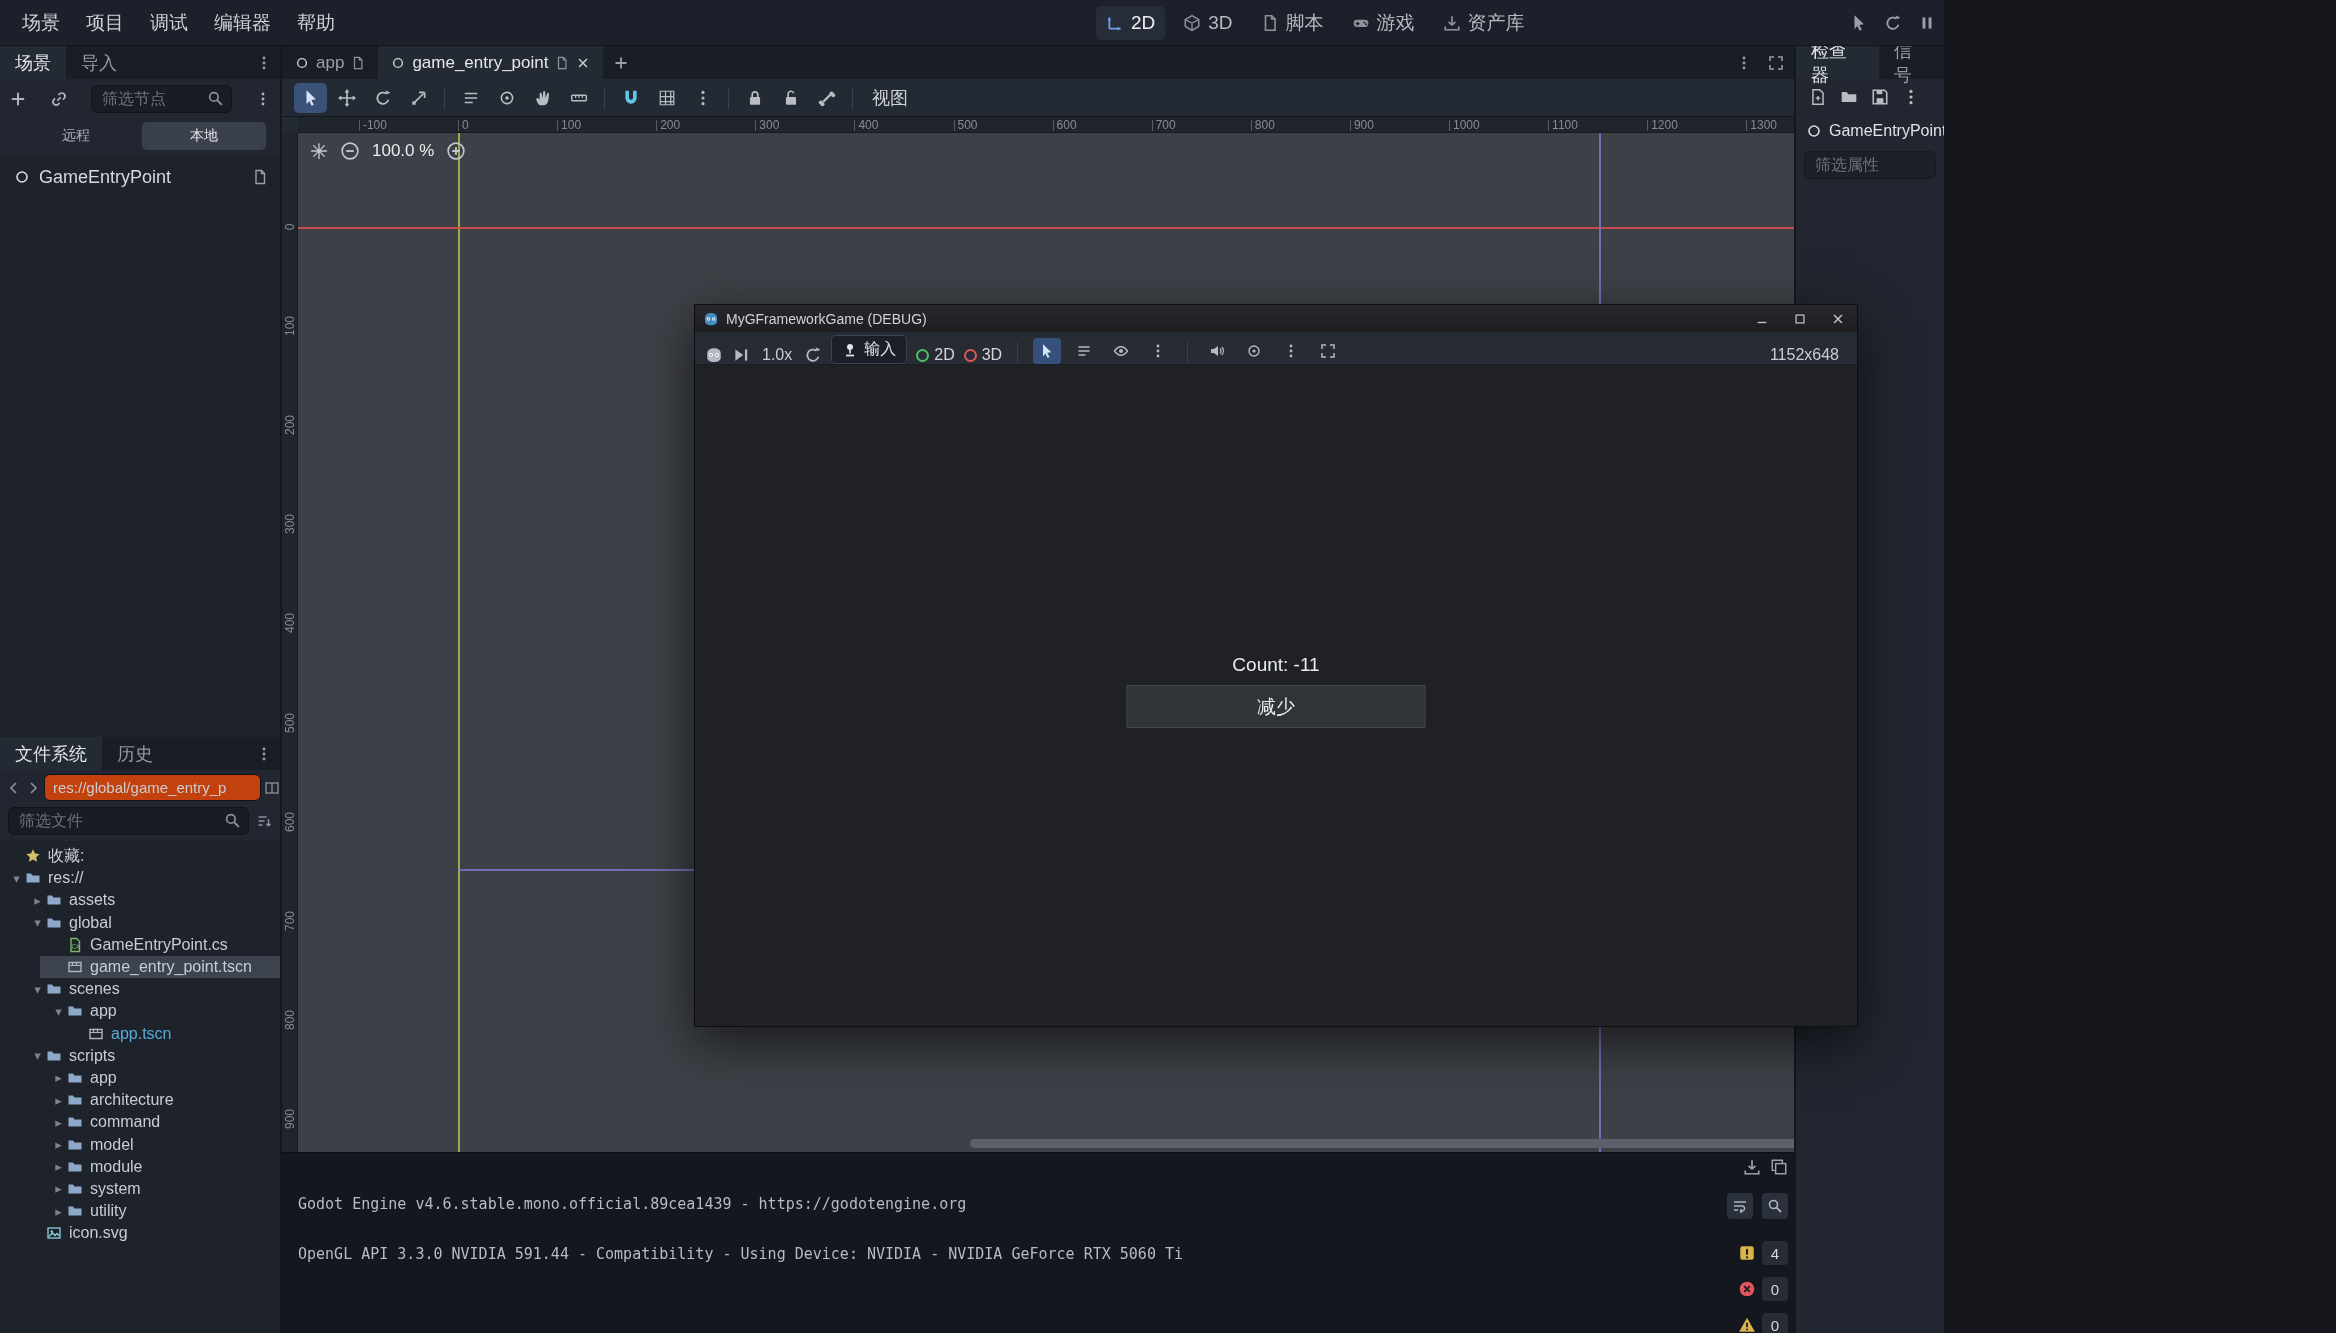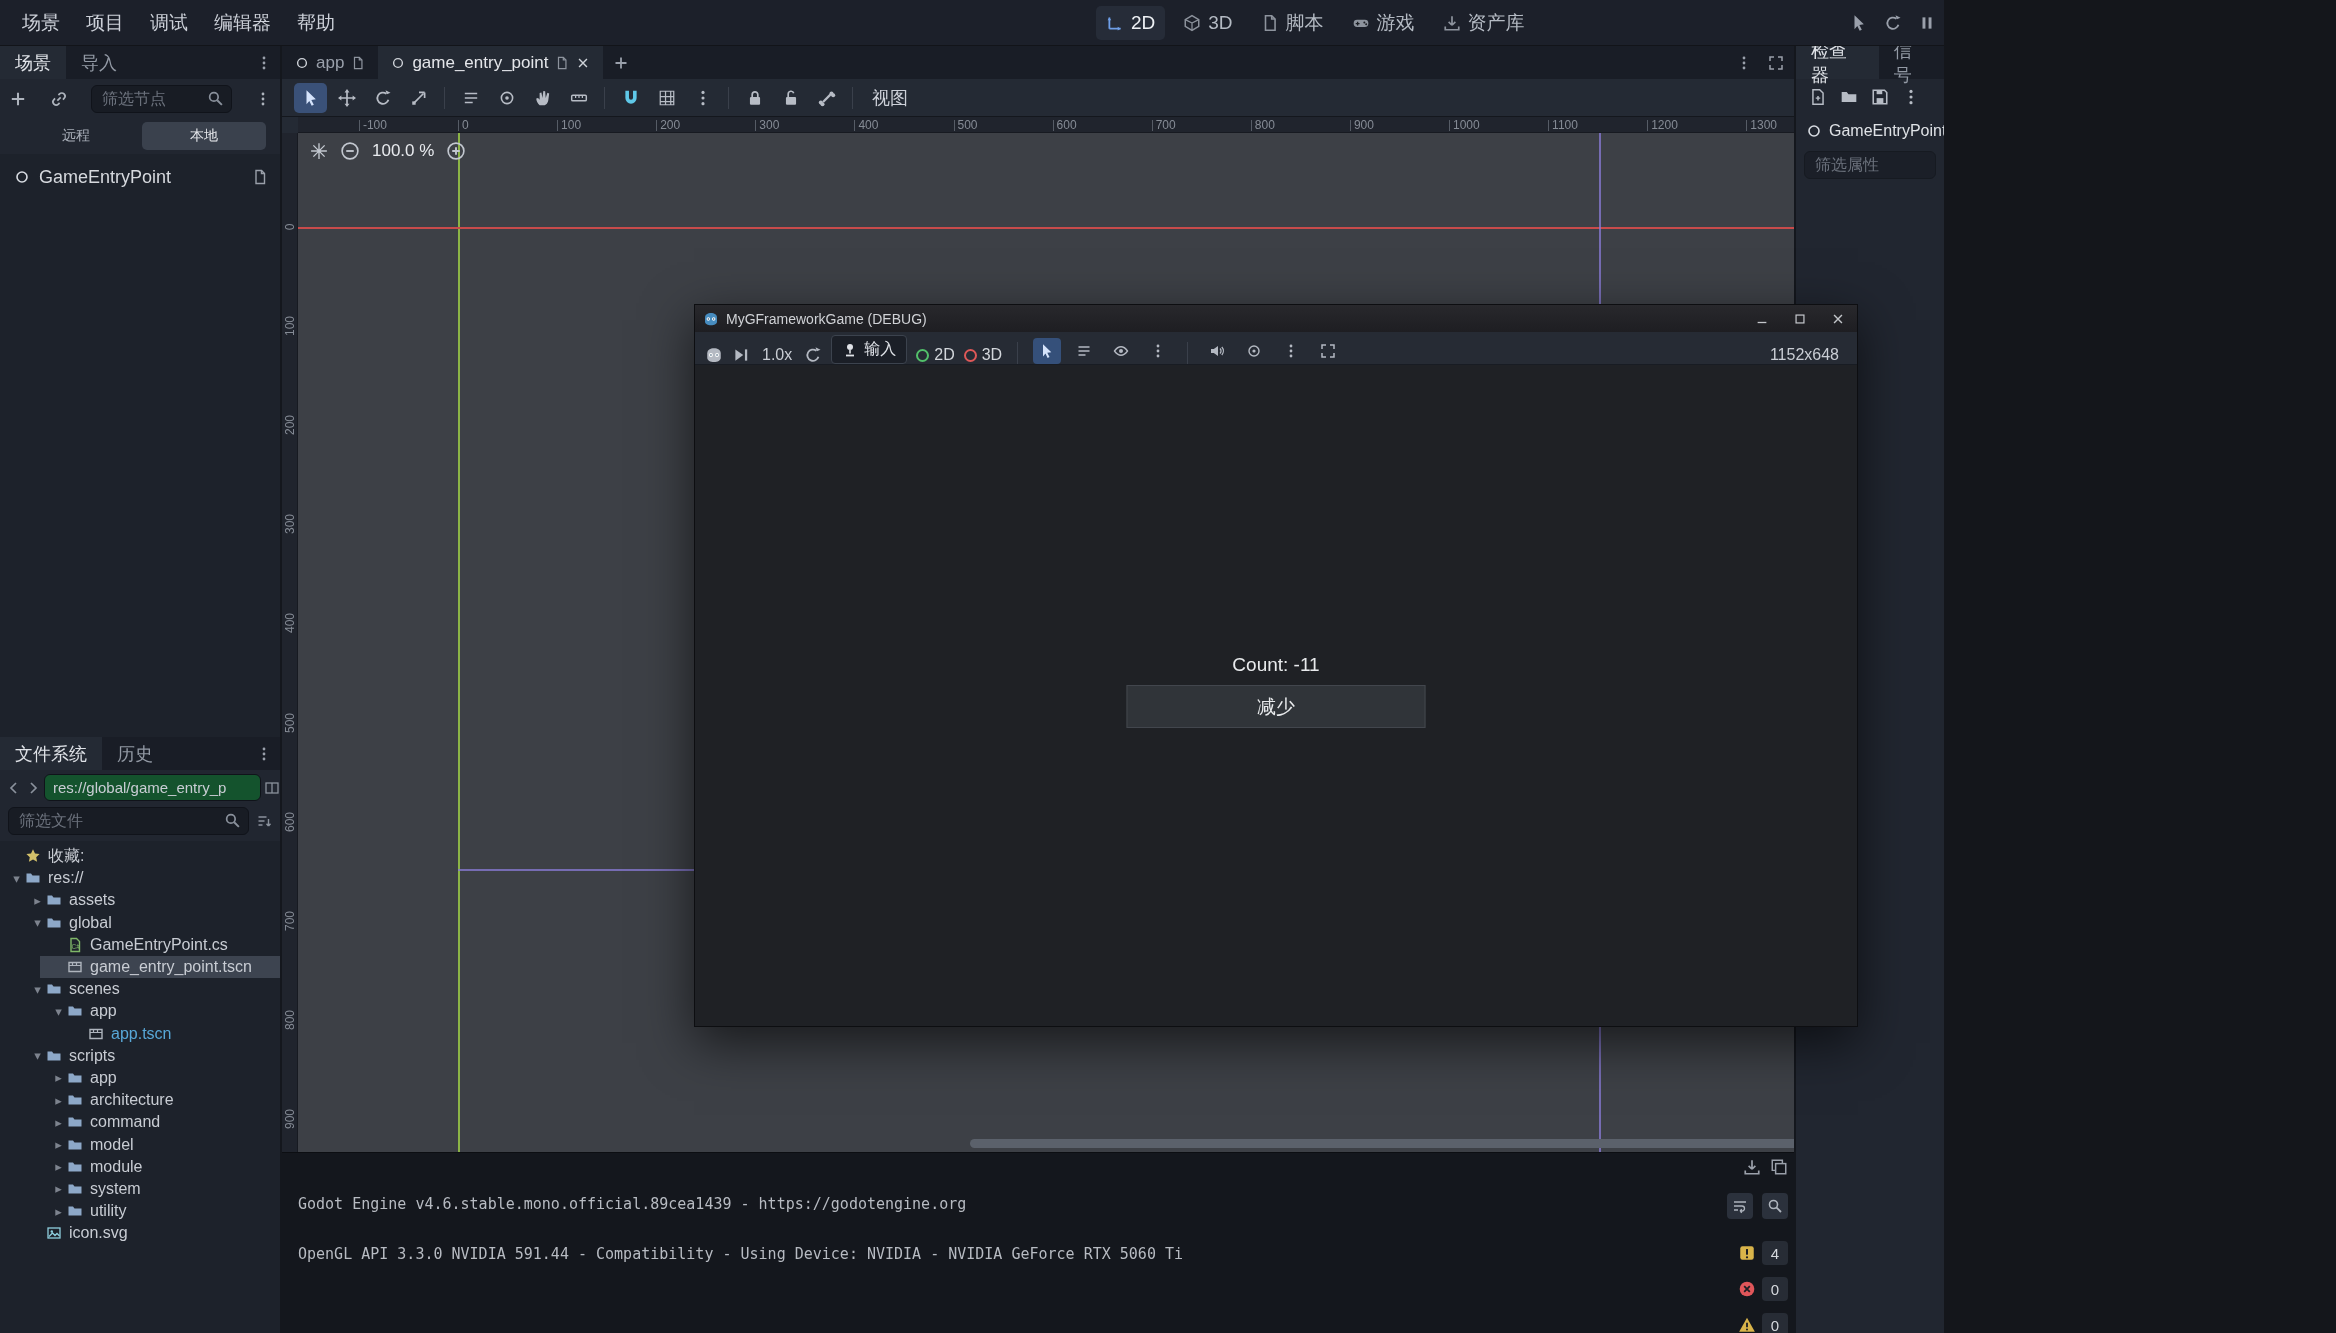--- a/index.html
+++ b/index.html
@@ -38,21 +38,21 @@
 .seg-btn{flex:1;display:flex;align-items:center;justify-content:center;font-size:14px;color:#a7adb7;border-radius:5px;}
 .seg-btn.active{background:#3a414d;color:#e6e8ec;}
 .scene-tree{position:absolute;left:0;right:0;top:108px;height:583px;background:#1d222b;padding-top:8px;}
 .tree-row{display:flex;align-items:center;height:30px;padding:0 12px 0 14px;gap:9px;color:#d6d9de;font-size:18px;}
 .tree-row .ic{color:#d8dce2;}
 .tree-row .right-ic{margin-left:auto;color:#9aa0aa;}
 
 
 .fs-block{position:absolute;left:0;right:0;top:691px;bottom:0;background:#212630;}
 .fs-path-row{display:flex;align-items:center;gap:3px;padding:0 6px;height:35px;color:#8a919c;}
-.fs-path-input{flex:1;height:27px;background:#14532d;border:1px solid #10131a;border-radius:6px;color:#c9cdd4;font-size:15px;padding:0 8px;font-family:inherit;outline:none;}
+.fs-path-input{flex:1;height:27px;background:#c2410c;border:1px solid #10131a;border-radius:6px;color:#c9cdd4;font-size:15px;padding:0 8px;font-family:inherit;outline:none;}
 .fs-filter-row{display:flex;align-items:center;gap:7px;padding:0 8px;height:32px;color:#8a919c;}
 .fs-tree{position:absolute;left:0;right:0;top:104px;bottom:0;background:#1d222b;padding-top:4px;overflow:hidden;}
 .fs-row{display:flex;align-items:center;height:22.2px;font-size:16px;color:#c8ccd3;}
 .fs-row.selected{background:linear-gradient(to right,transparent 40px,#3d4450 40px);}
 .fs-arrow{width:17px;color:#7d838e;font-size:13px;flex:none;text-align:center;}
 .fs-ic{width:16px;height:16px;margin-right:7px;}
 .ic-folder{color:#8da8c8;}.ic-scene{color:#aeb4bd;}.ic-cs{color:#7fb768;}.ic-image{color:#8ecfde;}.ic-star{color:#d4c16a;}
 .fs-label.accent{color:#58a8d8;}
 
 

